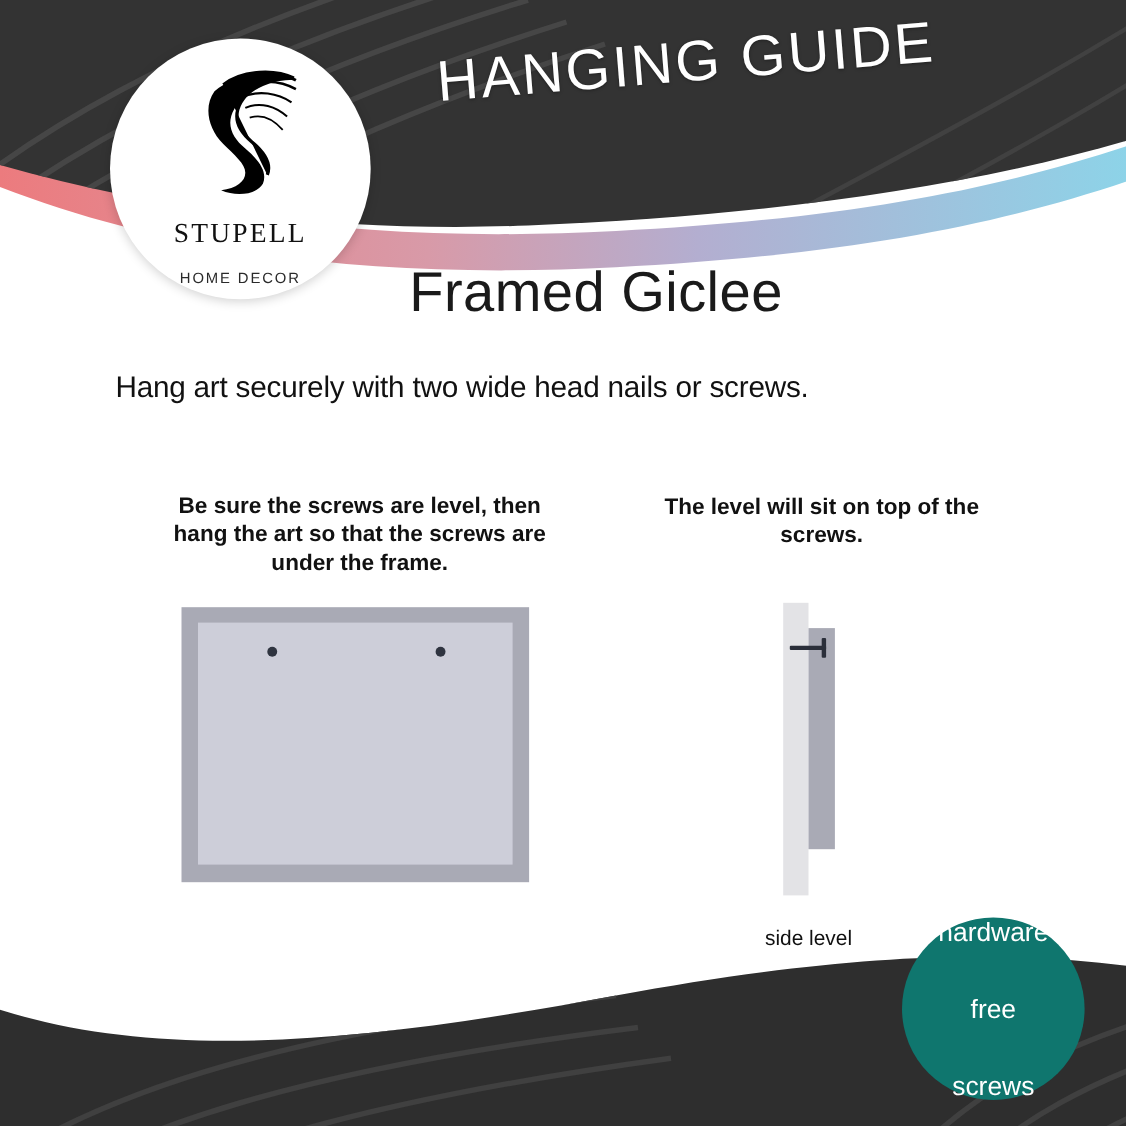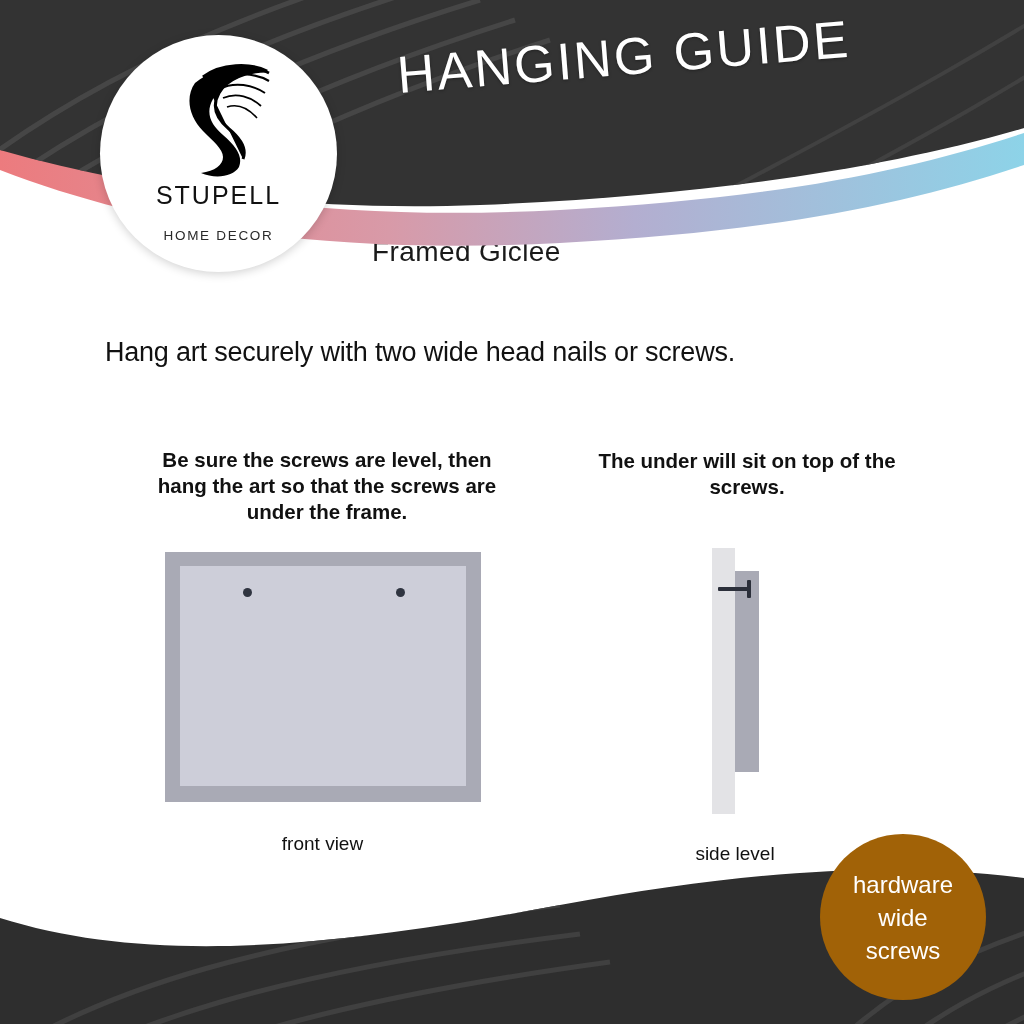--- a/index.html
+++ b/index.html
@@ -47,27 +47,27 @@
     flex-direction: column;
     align-items: center;
     justify-content: flex-start;
   }
   #logo-mark {
     margin-top: 26px;
     width: 120px;
     height: 118px;
   }
   #logo-wordmark {
-    font-family: Liberation Sans, sans-serif;
+    font-family: Liberation Serif, serif;
     font-size: 25px;
     letter-spacing: 2.0px;
     color: #111111;
     font-weight: 400;
     line-height: 1;
-    margin-top: 4px;
+    margin-top: 21px;
   }
   #logo-subwordmark {
     font-family: "Liberation Sans", sans-serif;
     font-size: 13.5px;
     letter-spacing: 1.7px;
     color: #2a2a2a;
     font-weight: 400;
     line-height: 1;
     margin-top: 21px;
   }
@@ -89,21 +89,21 @@
     z-index: 5;
     text-shadow: 0 1px 3px rgba(0,0,0,0.35);
     white-space: nowrap;
   }
 
   
   #product-subtitle {
     position: absolute;
     left: 372px;
     top: 236px;
-    font-size: 28px;
+    font-size: 51px;
     font-weight: 300;
     color: #1a1a1a;
     letter-spacing: 0.4px;
     font-family: "Liberation Sans", sans-serif;
     white-space: nowrap;
   }
   #main-instruction {
     position: absolute;
     left: 0;
     top: 337px;
@@ -219,31 +219,32 @@
   }
 
   
   #hardware-badge {
     position: absolute;
     left: 820px;
     top: 834px;
     width: 166px;
     height: 166px;
     border-radius: 50%;
-    background: #a16207;
+    background: #0f766e;
     z-index: 7;
     display: flex;
     flex-direction: column;
     align-items: center;
     justify-content: center;
     color: #ffffff;
     font-family: "Liberation Sans", sans-serif;
     font-size: 24px;
     line-height: 33px;
     text-align: center;
+    gap: 37px;
   }
 </style>
 </head>
 <body>
 
 <div id="stage">
 
   <svg class="wave-layer" viewBox="0 0 1024 1024" preserveAspectRatio="none" style="z-index:1;">
     <defs>
       <linearGradient id="ribbonGrad" x1="0" y1="0" x2="1" y2="0">
@@ -326,30 +327,29 @@
 
   <div class="diagram-caption" id="caption-front">Be sure the screws are level, then hang the art so that the screws are under the frame.</div>
 
   <div id="front-view-frame">
     <div id="front-view-mat">
       <span class="screw-dot" id="screw-dot-left"></span>
       <span class="screw-dot" id="screw-dot-right"></span>
     </div>
   </div>
 
-  <div class="view-label" id="label-front-view">front view</div>
-
-  <div class="diagram-caption" id="caption-side">The under will sit on top of the screws.</div>
+
+  <div class="diagram-caption" id="caption-side">The level will sit on top of the screws.</div>
 
   <div id="side-view-wall"></div>
   <div id="side-view-frame-bar"></div>
   <div id="side-view-nail"></div>
   <div id="side-view-nail-head"></div>
 
   <div class="view-label" id="label-side-view">side level</div>
 
   <div id="hardware-badge">
     <span>hardware</span>
-    <span>wide</span>
+    <span>free</span>
     <span>screws</span>
   </div>
 
 </div>
 
 </body></html>

